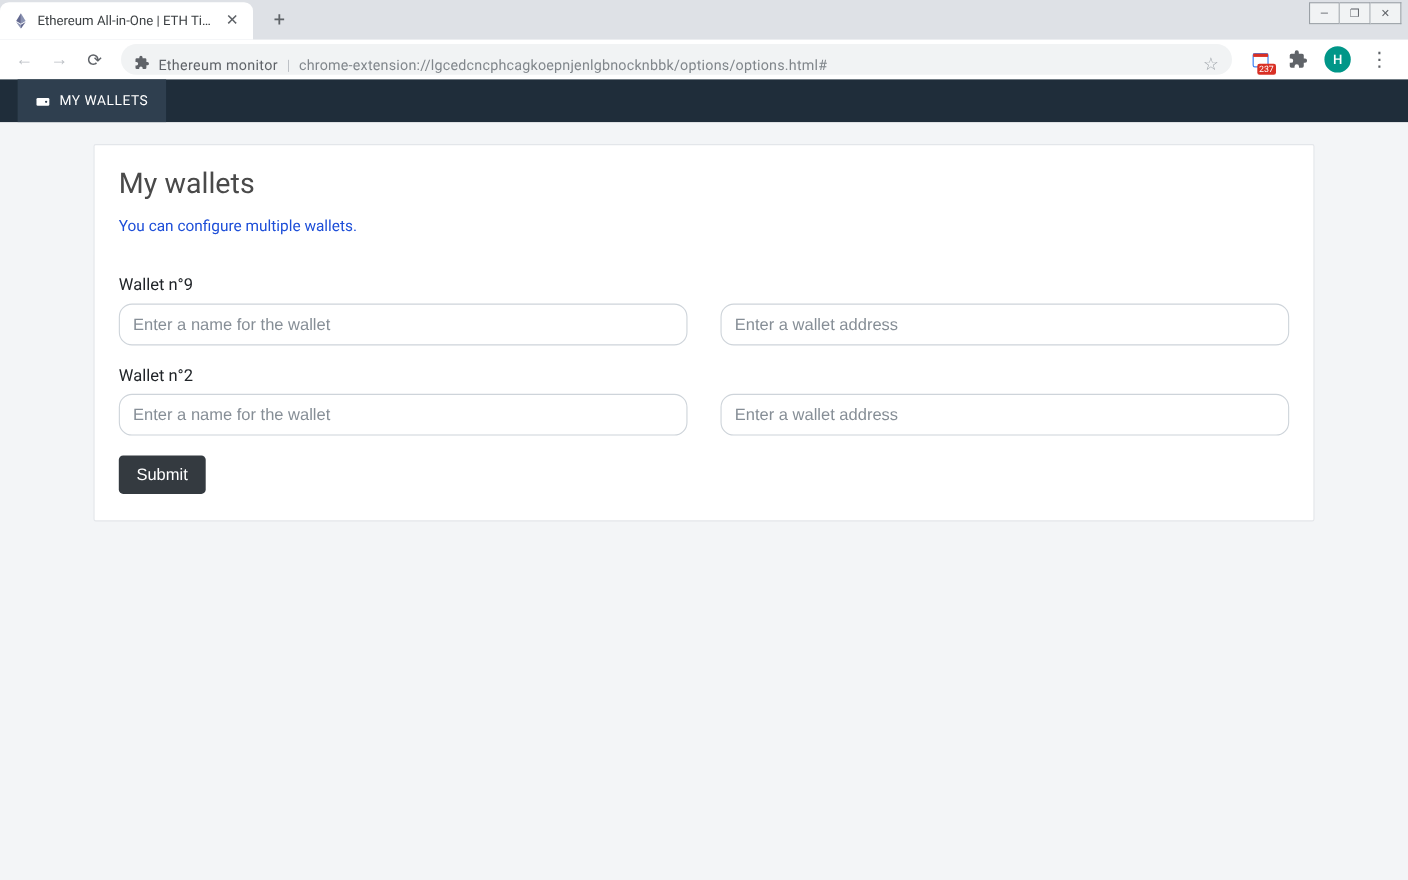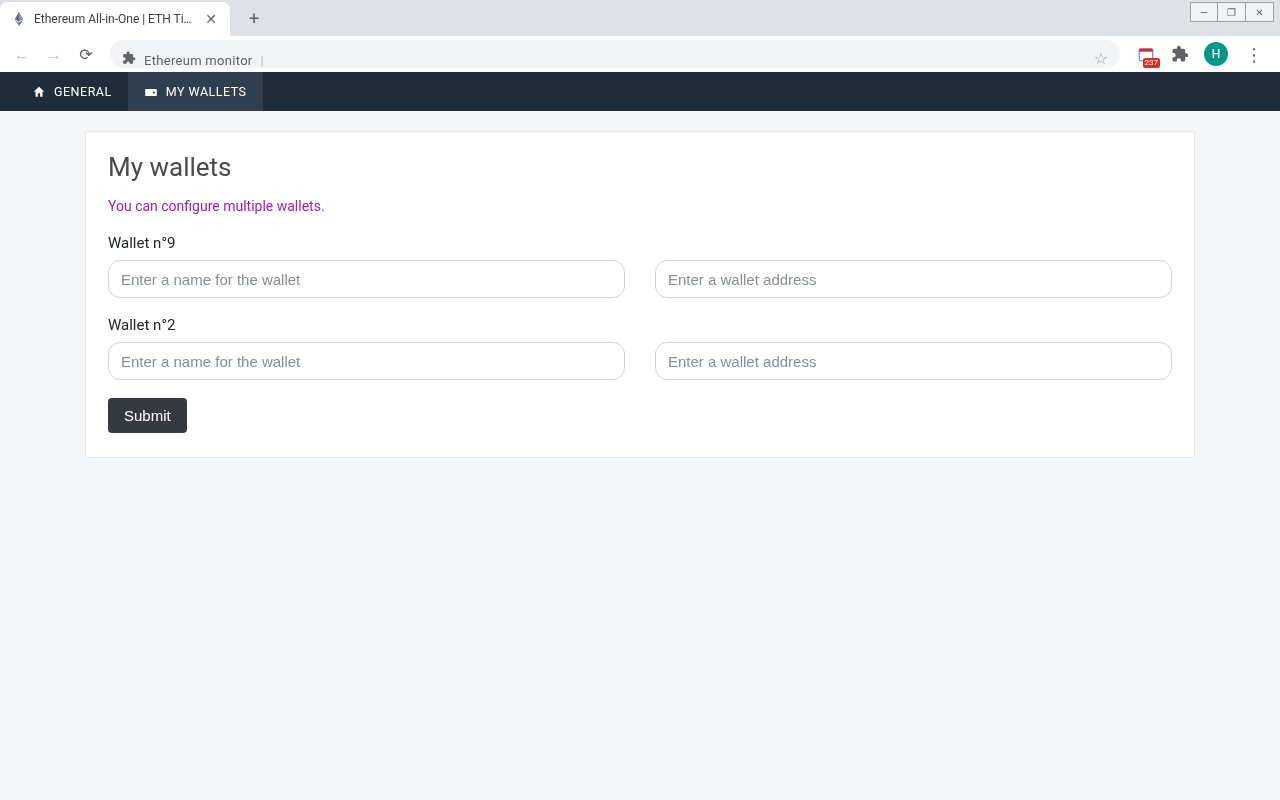--- a/index.html
+++ b/index.html
@@ -160,22 +160,22 @@
     padding:20px 22px 24px;
   }
   .card h1 {
     font-size:26px;
     font-weight:400;
     color:#4a4a4a;
     margin-bottom:16px;
   }
   .card p.sub {
     font-size:14px;
-    color:#a21caf;
-    margin-bottom:20px;
+    color:#1d4ed8;
+    margin-bottom:36px;
   }
   .field-label {
     font-size:15px;
     color:#212529;
     margin-bottom:8px;
     font-weight:400;
   }
   .row {
     display:flex;
     gap:30px;
@@ -236,20 +236,21 @@
     <div class="nav-btn disabled">→</div>
     <div class="nav-btn">⟳</div>
     <div class="omnibox">
       <span>
         <svg width="14" height="14" viewBox="0 0 24 24" fill="#5f6368">
             <path d="M20.5 11H19V7a2 2 0 0 0-2-2h-4V3.5a2.5 2.5 0 0 0-5 0V5H4a2 2 0 0 0-2 2v3.8h1.5a2.7 2.7 0 0 1 0 5.4H2V20a2 2 0 0 0 2 2h3.8v-1.5a2.7 2.7 0 0 1 5.4 0V22H17a2 2 0 0 0 2-2v-4h1.5a2.5 2.5 0 0 0 0-5z"></path>
           </svg>
       </span>
       <span class="omni-app">Ethereum monitor</span>
       <span class="omni-sep">|</span>
+      <span class="omni-url">chrome-extension://lgcedcncphcagkoepnjenlgbnocknbbk/options/options.html#</span>
       <div class="omni-actions">
         <span class="star">☆</span>
       </div>
     </div>
     <div class="ext-area">
       <div class="ext-icon">
         <svg viewBox="0 0 24 24">
             <rect x="3" y="5" width="18" height="16" rx="2" fill="#fff" stroke="#4285f4" stroke-width="1.5"></rect>
             <rect x="3" y="5" width="18" height="4" fill="#d93025"></rect>
           </svg>
@@ -263,26 +264,20 @@
       <div class="avatar">
         <span>H</span>
       </div>
       <div class="kebab">⋮</div>
     </div>
   </div>
 </div>
 
 <div class="page">
   <div class="topnav">
-    <div class="topnav-item">
-      <svg viewBox="0 0 24 24">
-          <path d="M12 3l9 8h-3v9h-4v-6H10v6H6v-9H3z"></path>
-        </svg>
-      <span>GENERAL</span>
-    </div>
     <div class="topnav-item active">
       <svg viewBox="0 0 24 24">
           <rect x="2" y="7" width="20" height="12" rx="2"></rect>
           <circle cx="17" cy="13" r="1.8" fill="#2f3f4f"></circle>
         </svg>
       <span>MY WALLETS</span>
     </div>
   </div>
 
   <div class="container">

